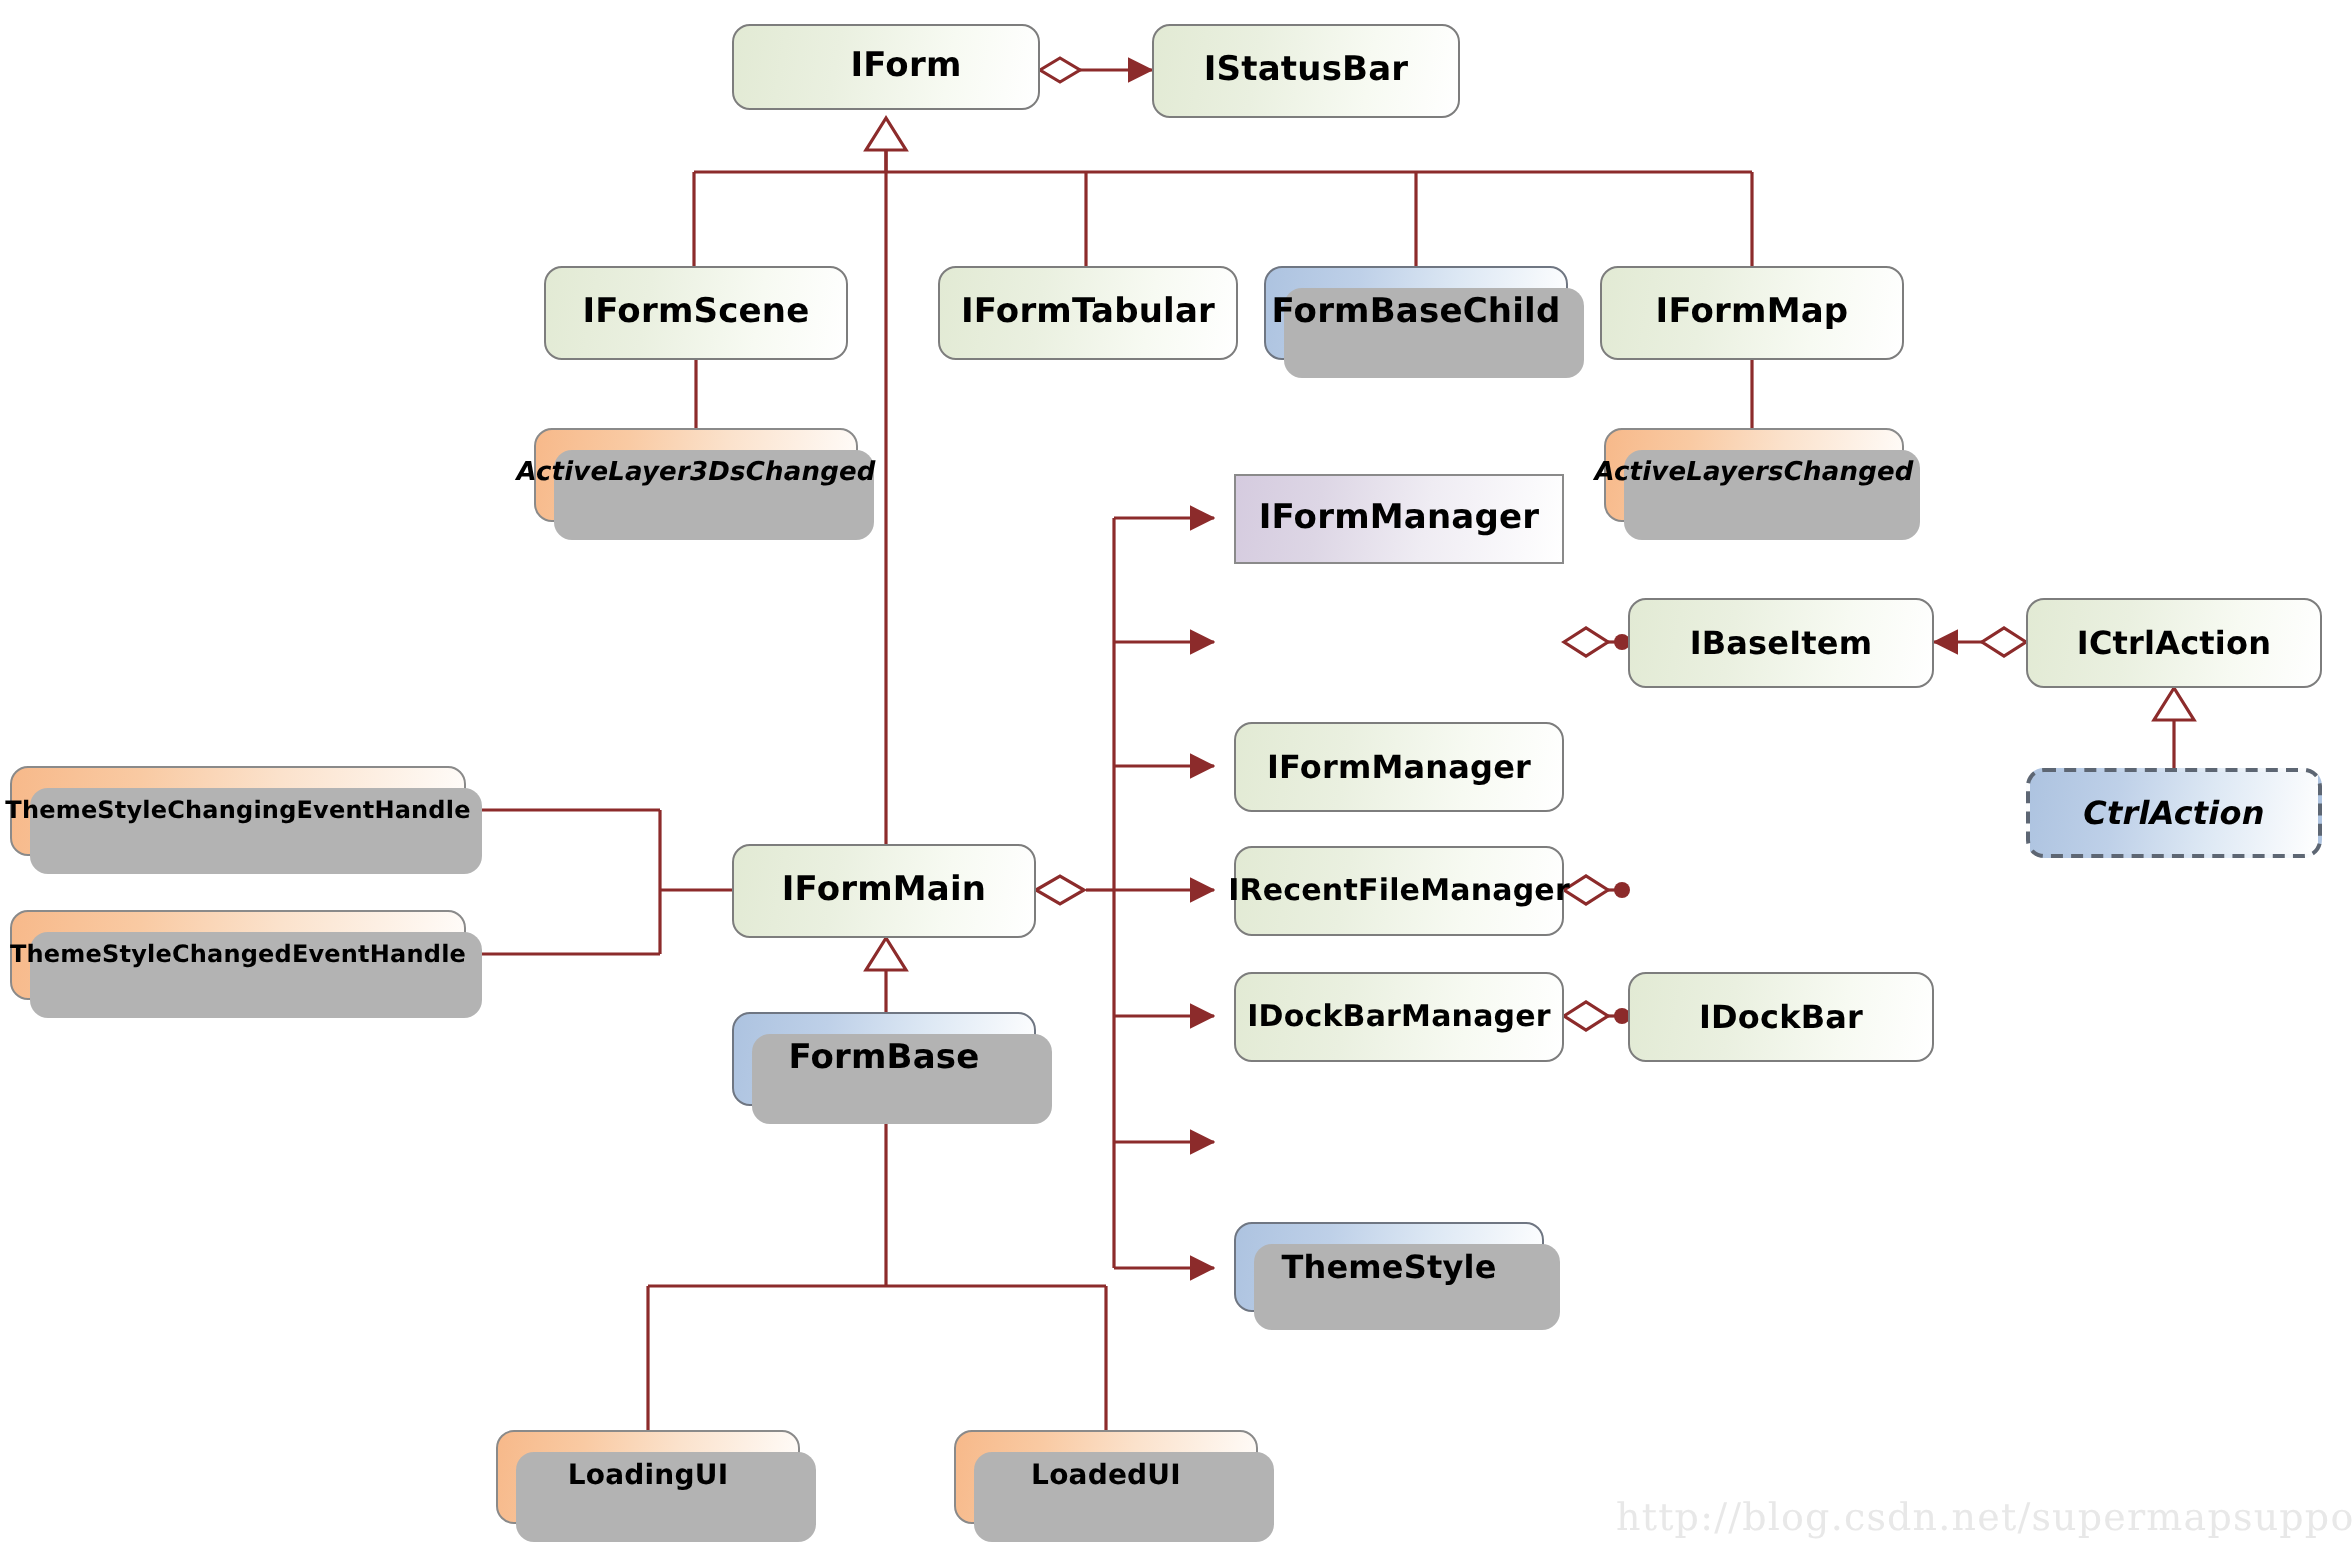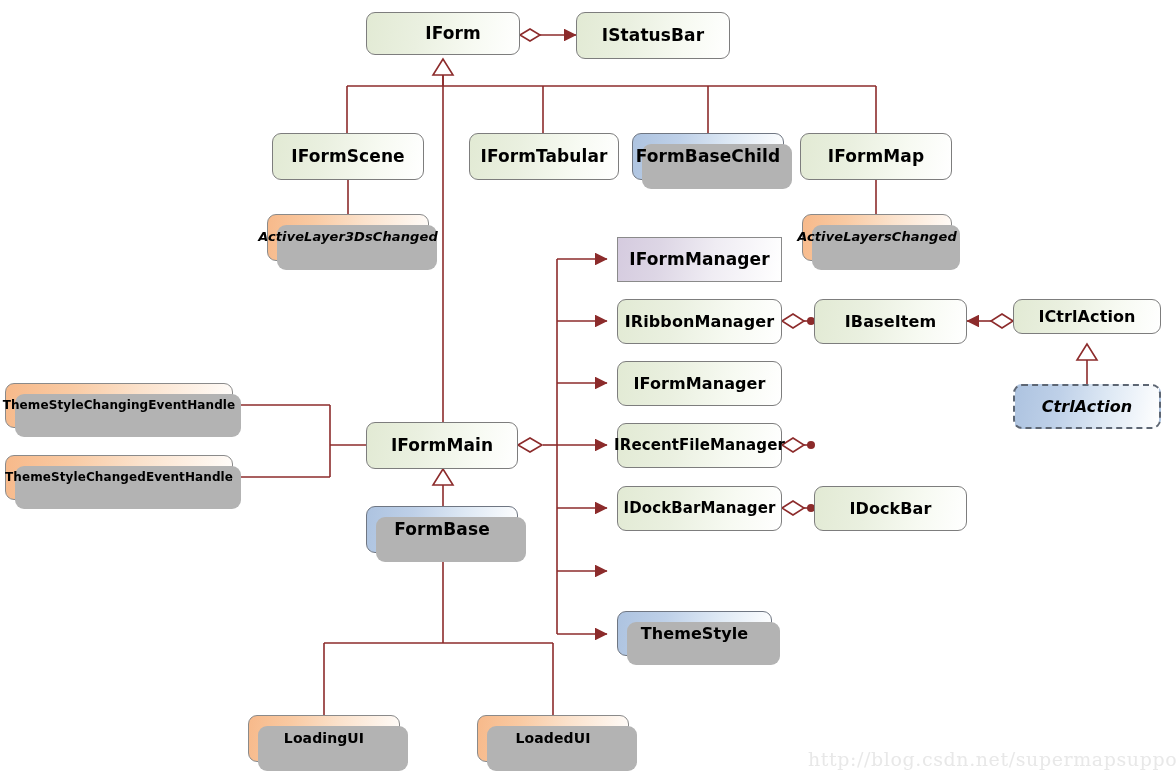--- a/index.html
+++ b/index.html
@@ -233,27 +233,24 @@
     </div>
   <div class="node pal-orange fs-13 shadowed" style="left: 267px; top: 214px; width: 162px; height: 47px;">
       <span class="lbl" style="font-size: 13px;">ActiveLayer3DsChanged</span>
     </div>
   <div class="node pal-orange fs-13 shadowed" style="left: 802px; top: 214px; width: 150px; height: 47px;">
       <span class="lbl" style="font-size: 13px;">ActiveLayersChanged</span>
     </div>
   <div class="node pal-purple fs-17" style="left: 617px; top: 237px; width: 165px; height: 45px;">
       <span class="lbl" style="font-size: 17px;">IFormManager</span>
     </div>
-  <div class="node pal-green fs-15" style="left: 617px; top: 299px; width: 165px; height: 45px;">
-      <span class="lbl" style="font-size: 16px;">IRibbonManager</span>
-    </div>
   <div class="node pal-green fs-15" style="left: 814px; top: 299px; width: 153px; height: 45px;">
       <span class="lbl" style="font-size: 16px;">IBaseItem</span>
     </div>
-  <div class="node pal-green fs-15" style="left: 1013px; top: 299px; width: 148px; height: 35px;">
+  <div class="node pal-green fs-15" style="left: 1013px; top: 299px; width: 148px; height: 45px;">
       <span class="lbl" style="font-size: 16px;">ICtrlAction</span>
     </div>
   <div class="node pal-blue fs-15 dashed italic" style="left: 1013px; top: 384px; width: 148px; height: 45px;">
       <span class="lbl" style="font-size: 16px;">CtrlAction</span>
     </div>
   <div class="node pal-green fs-15" style="left: 617px; top: 361px; width: 165px; height: 45px;">
       <span class="lbl" style="font-size: 16px;">IFormManager</span>
     </div>
   <div class="node pal-green fs-15" style="left: 617px; top: 423px; width: 165px; height: 45px;">
       <span class="lbl" style="font-size: 15px;">IRecentFileManager</span>

